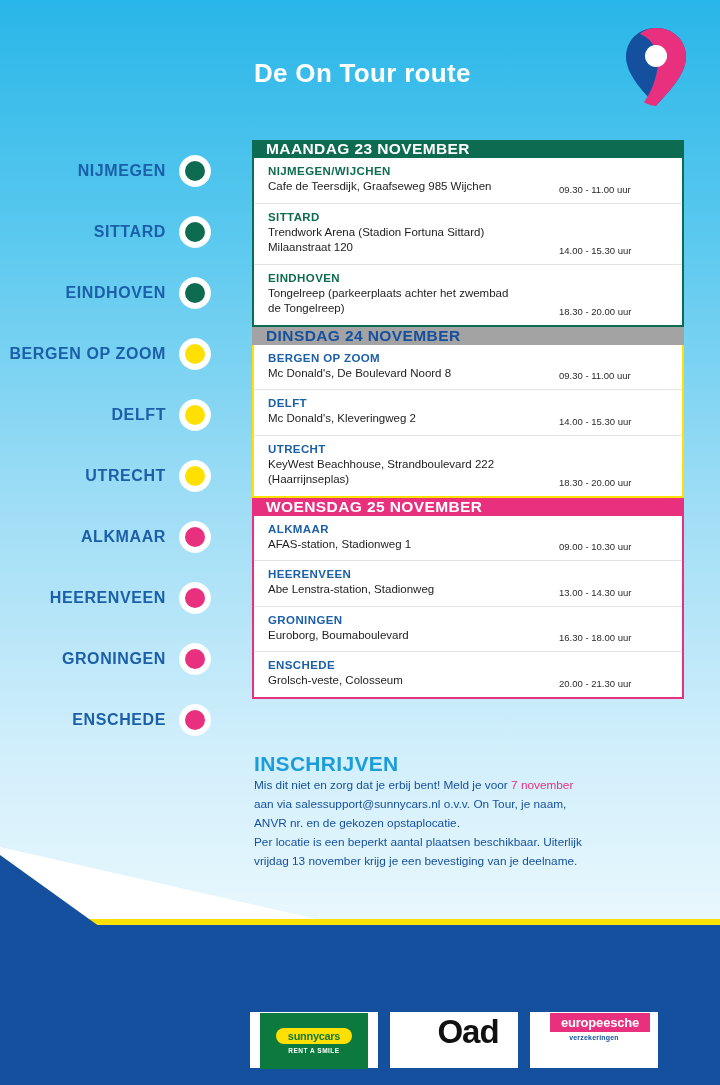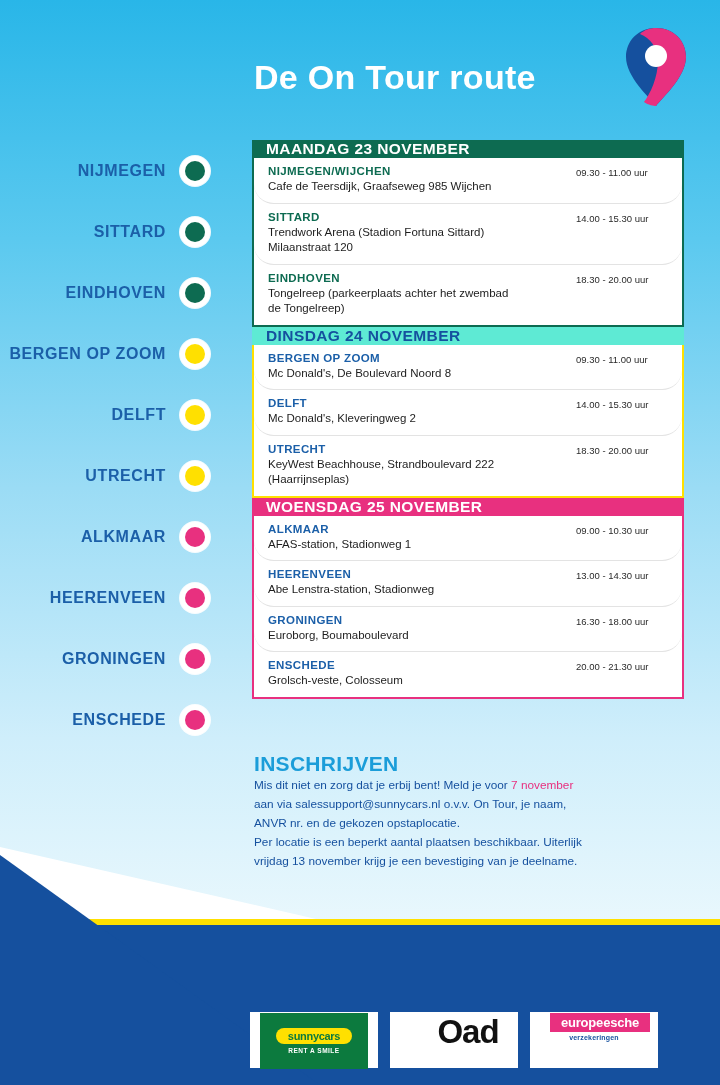--- a/index.html
+++ b/index.html
@@ -38,21 +38,21 @@
   .white-wedge {
     position: absolute; left: 0; bottom: 166px;
     width: 0; height: 0;
     border-left: 316px solid #ffffff;
     border-top: 72px solid transparent;
   }
 
   
   .title {
     position: absolute; left: 254px; top: 58px;
-    font-size: 34px; font-weight: bold; color: #ffffff;
+    font-size: 26px; font-weight: bold; color: #ffffff;
     letter-spacing: 0.3px;
   }
   .pin {
     position: absolute; right: 28px; top: 26px;
     width: 72px; height: 82px;
   }
 
   
   .cities {
     position: absolute; left: 0px; top: 140px; width: 224px;
@@ -82,25 +82,24 @@
   .panel {
     position: absolute; left: 252px; top: 140px; width: 432px;
     background: #ffffff;
   }
   .day-header {
     padding: 0 14px; color: #ffffff;
     font-size: 15.5px; font-weight: bold; letter-spacing: 0.4px;
   }
   .day-header.yellow { color: #15509e; }
   .stop {
-    display: flex; align-items: flex-start;
+    display: flex; align-items: flex-end;
     border-bottom: 1px solid #e3e3e3;
-    padding: 7px 10px 8px 14px;
+    padding: 7px 27px 8px 14px;
     background: #ffffff;
-    border-radius: 20px;
   }
   .stop:last-child { border-bottom: none; }
   .stop-main { flex: 1; padding-right: 6px; }
   .stop-city {
     font-size: 11.5px; font-weight: bold; letter-spacing: 0.4px;
     margin-bottom: 2px;
   }
   .stop-addr {
     font-size: 11.5px; color: #1d1d1d; line-height: 1.35;
   }
@@ -271,21 +270,21 @@
         <div class="stop-main">
           <div class="stop-city" style="color:#0d6b51">EINDHOVEN</div>
           <div class="stop-addr" style="white-space:pre-line">Tongelreep (parkeerplaats achter het zwembad
 de Tongelreep)</div>
         </div>
         <div class="stop-time">18.30 - 20.00 uur</div>
       </div>
     </div>
     <div class="panel-border-bottom" style="background:#0d6b51"></div>
 
-    <div class="day-header yellow" style="background:#5eead4">DINSDAG 24 NOVEMBER</div>
+    <div class="day-header yellow" style="background:#a3a3a3">DINSDAG 24 NOVEMBER</div>
     <div style="border-left:2px solid #ffe000;border-right:2px solid #ffe000">
       <div class="stop">
         <div class="stop-main">
           <div class="stop-city" style="color:#1b5fa8">BERGEN OP ZOOM</div>
           <div class="stop-addr">Mc Donald's, De Boulevard Noord 8</div>
         </div>
         <div class="stop-time">09.30 - 11.00 uur</div>
       </div>
       <div class="stop">
         <div class="stop-main">

